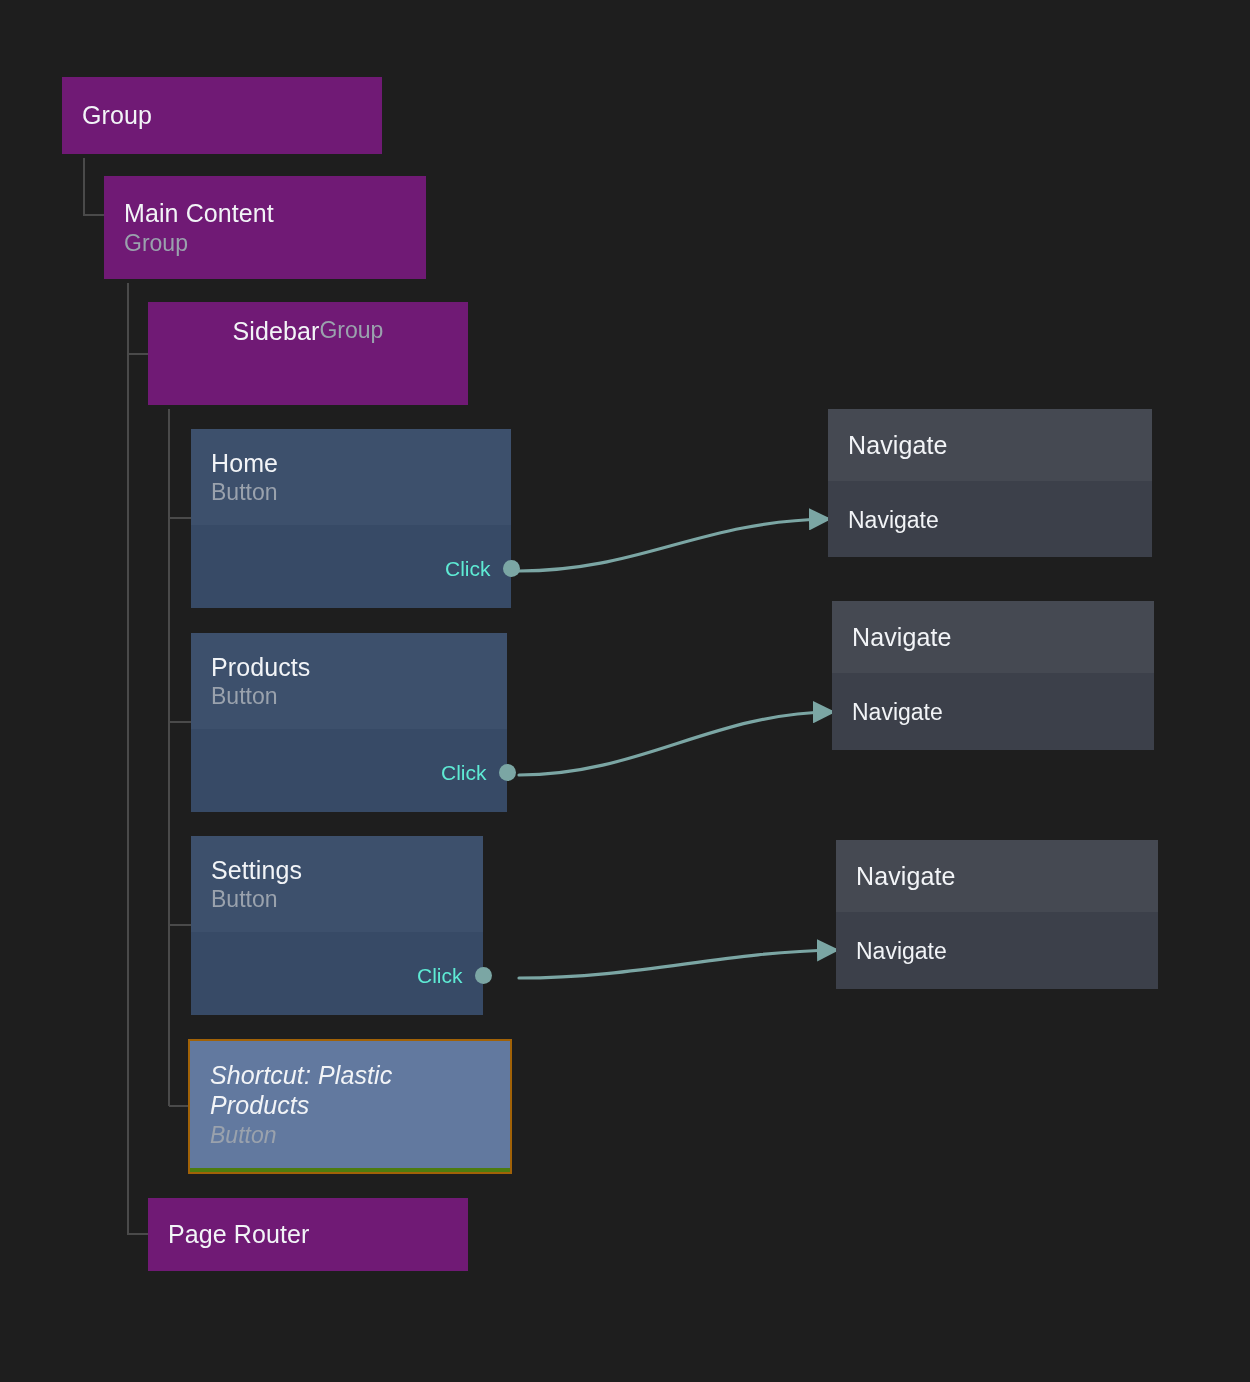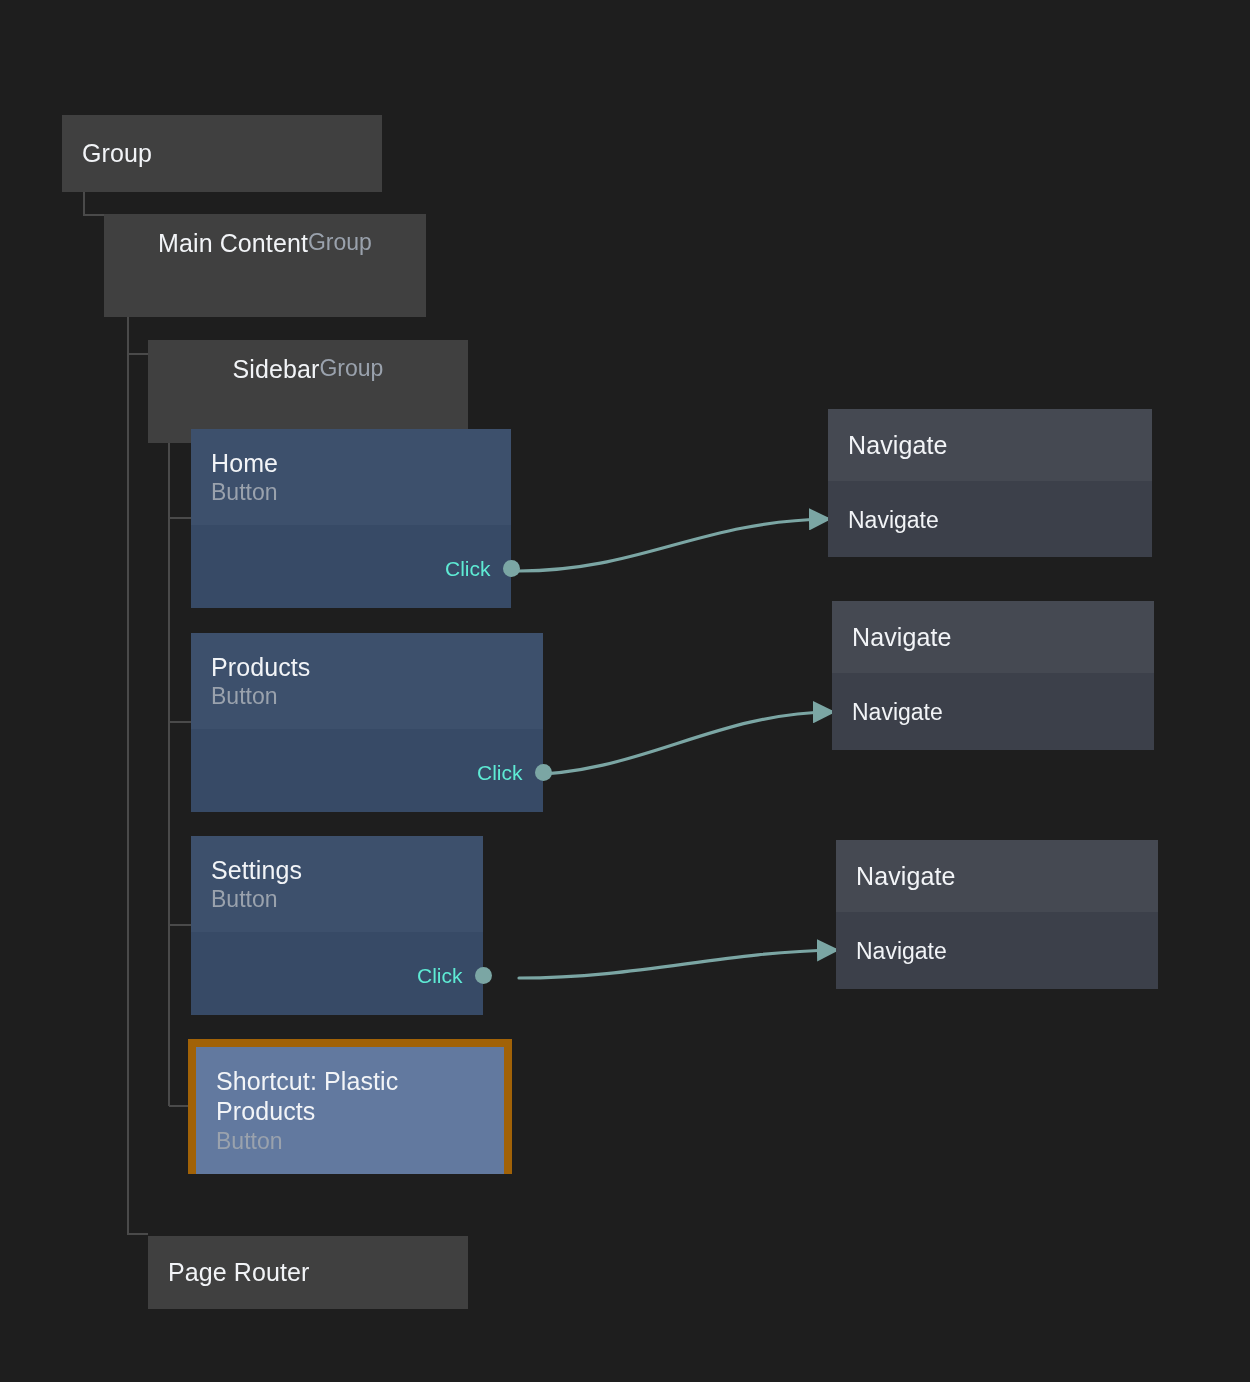--- a/index.html
+++ b/index.html
@@ -62,28 +62,28 @@
   }
   .subtitle {
     color: #9aa2ad;
     font-size: 23px;
     line-height: 1.22;
     font-weight: 400;
   }
 
   
   .node.group .card-head {
-    background: #404040;
-    margin-top: 38px;
+    background: #701a75;
   }
 
   
   .node.selected {
-    border: 8px solid #a16207;
+    border: 2px solid #a16207;
     background: #4d7c0f;
+    font-style: italic;
   }
   .node.selected .card-head {
     background: #627architecture;
     background: #62799f;
   }
 
   
   .port-row {
     position: absolute;
     right: 0;
@@ -158,21 +158,21 @@
 
   <div class="node group" style="left:62px; top:77px; width:320px; height:77px;">
     <div class="card-head" style="height:77px; display:flex; align-items:center;">
       <div>
         <div class="title">Group</div>
       </div>
     </div>
   </div>
 
   <div class="node group" style="left:104px; top:176px; width:322px; height:103px;">
-    <div class="card-head" style="height:103px; display:flex; flex-direction:row; justify-content:center;">
+    <div class="card-head" style="height:103px; display:flex; flex-direction:column; justify-content:center;">
       <div class="title">Main Content</div>
       <div class="subtitle">Group</div>
     </div>
   </div>
 
   <div class="node group" style="left:148px; top:302px; width:320px; height:103px;">
     <div class="card-head" style="height:103px; display:flex; flex-direction:row; justify-content:center;">
       <div class="title">Sidebar</div>
       <div class="subtitle">Group</div>
     </div>
@@ -184,21 +184,21 @@
       <div class="subtitle">Button</div>
     </div>
     <div class="card-body" style="height:83px;">
       <div class="port-row" style="top:33px;">
         <span class="port-label">Click</span>
         <span class="port-dot"></span>
       </div>
     </div>
   </div>
 
-  <div class="node" style="left:191px; top:633px; width:352px; height:179px;">
+  <div class="node" style="left:191px; top:633px; width:316px; height:179px;">
     <div class="card-head" style="height:96px; display:flex; flex-direction:column; justify-content:center;">
       <div class="title">Products</div>
       <div class="subtitle">Button</div>
     </div>
     <div class="card-body" style="height:83px;">
       <div class="port-row" style="top:33px;">
         <span class="port-label">Click</span>
         <span class="port-dot"></span>
       </div>
     </div>

